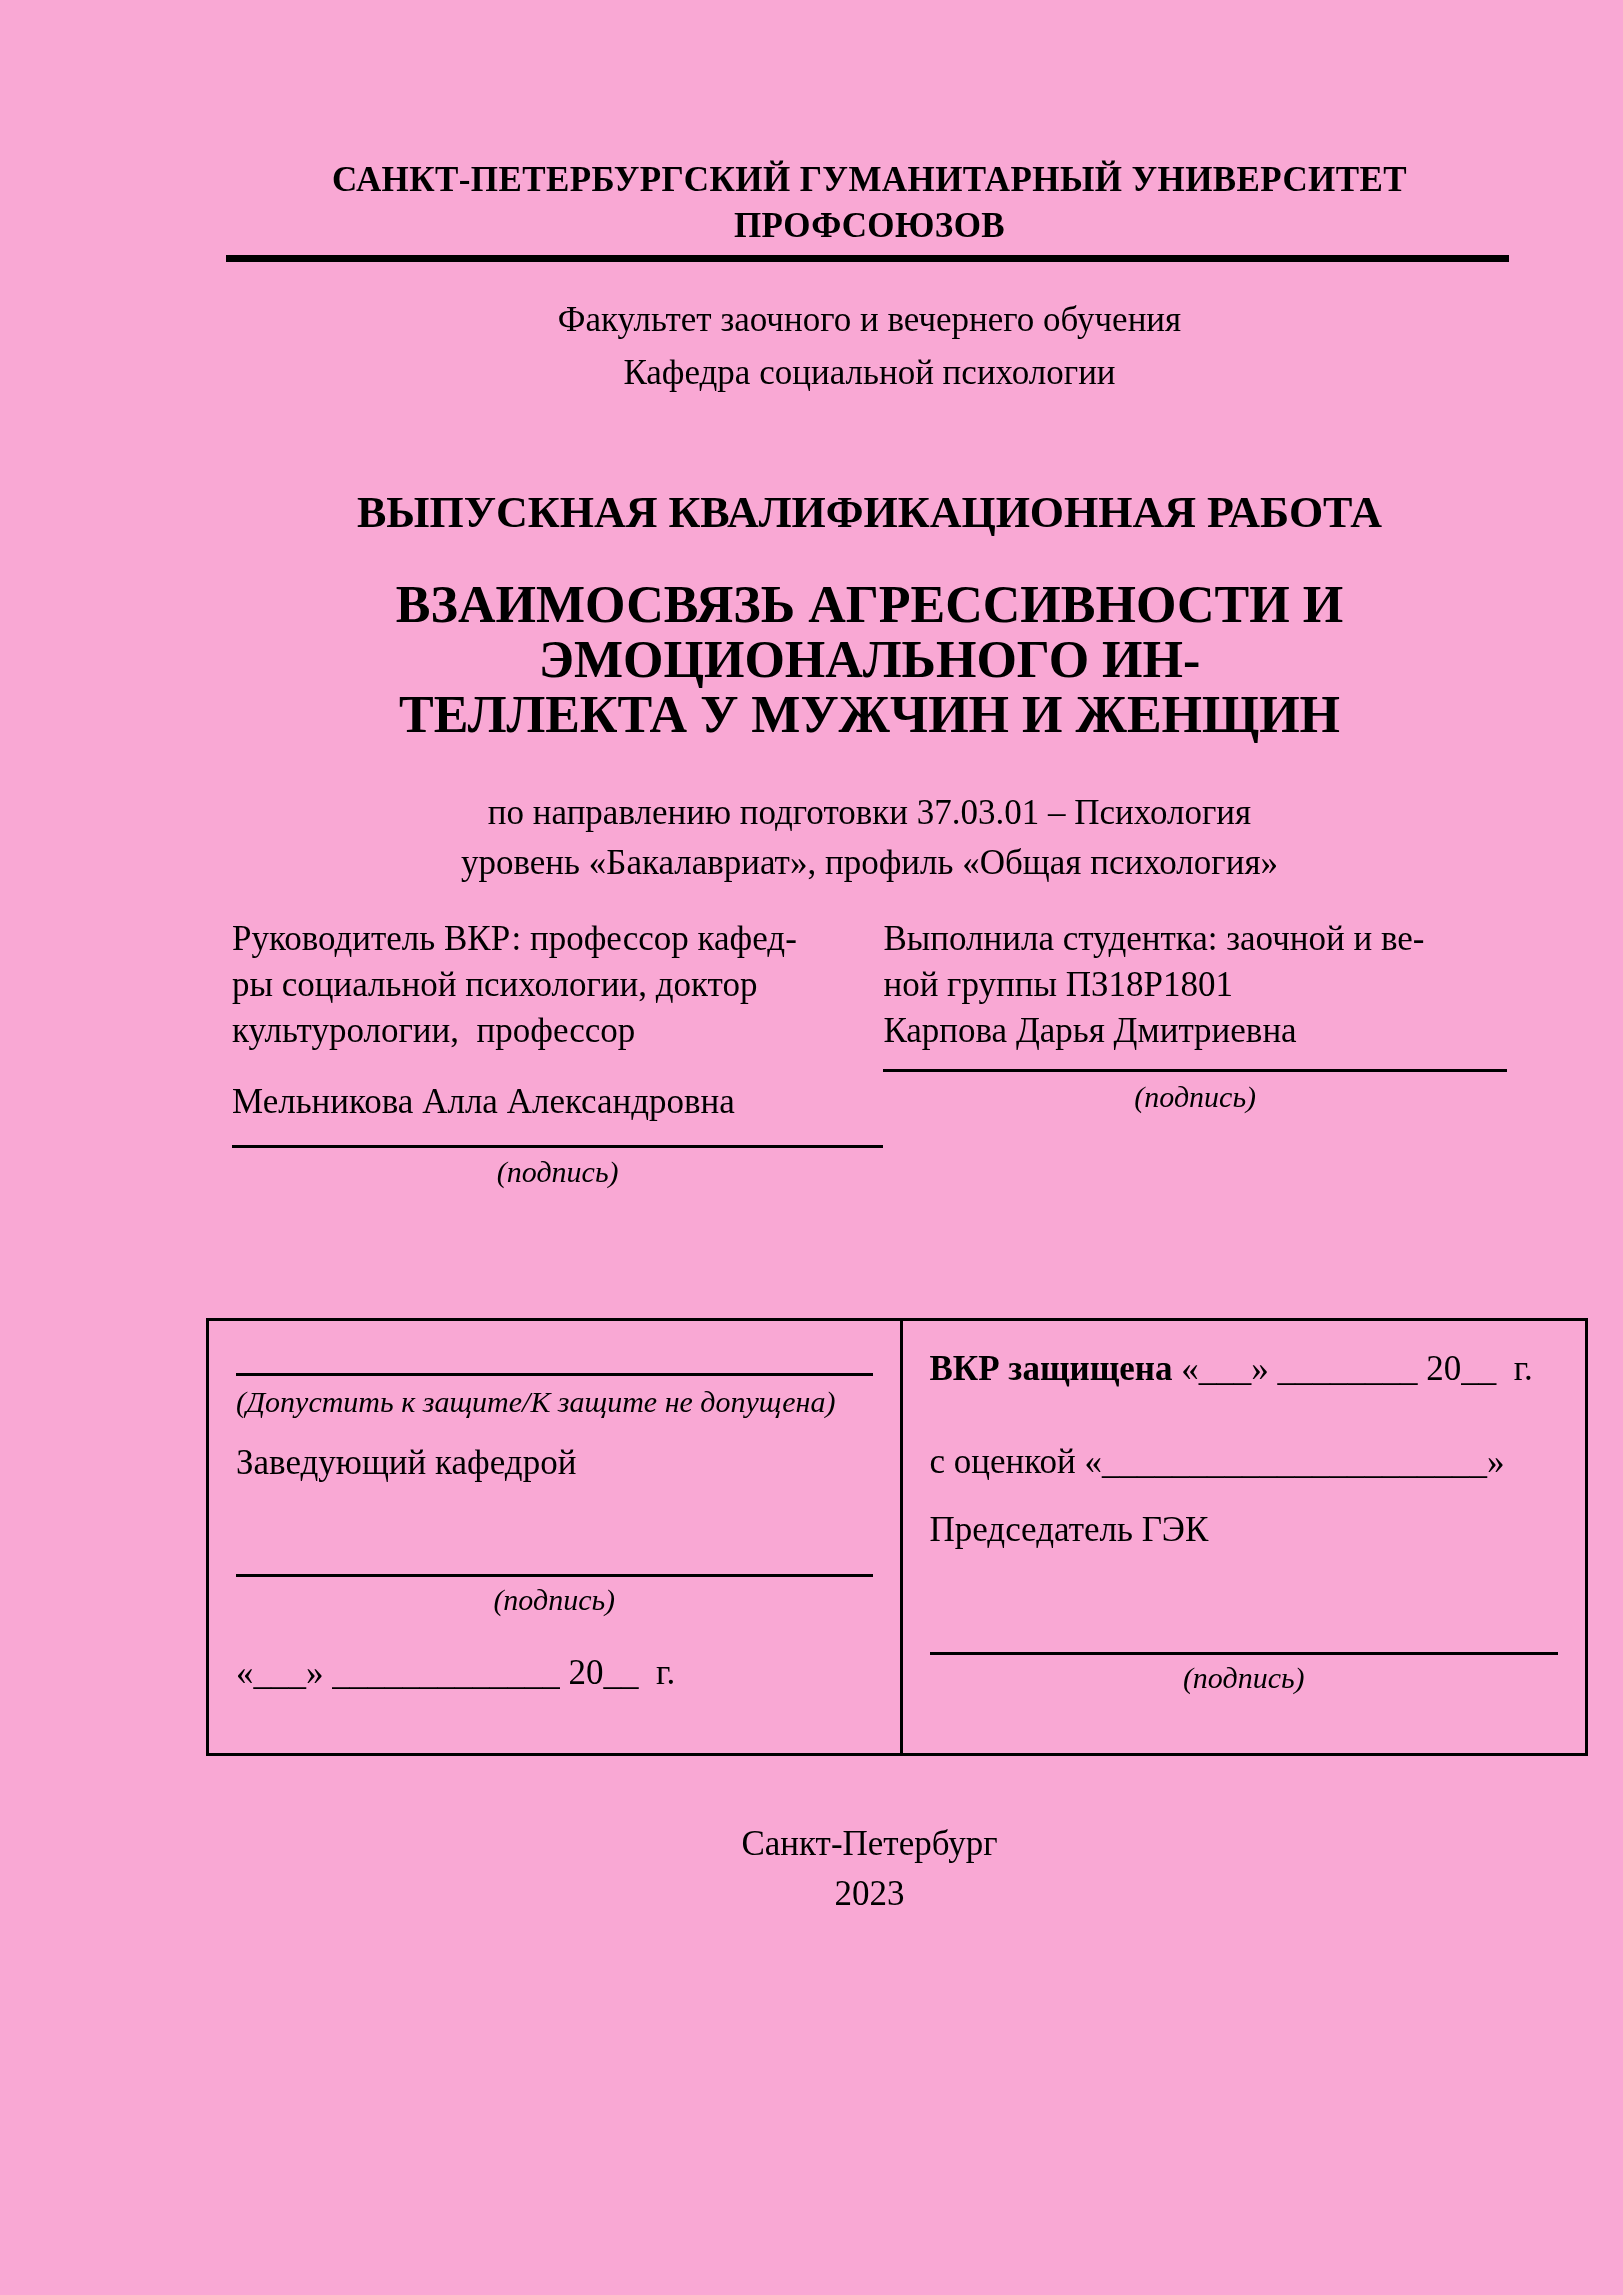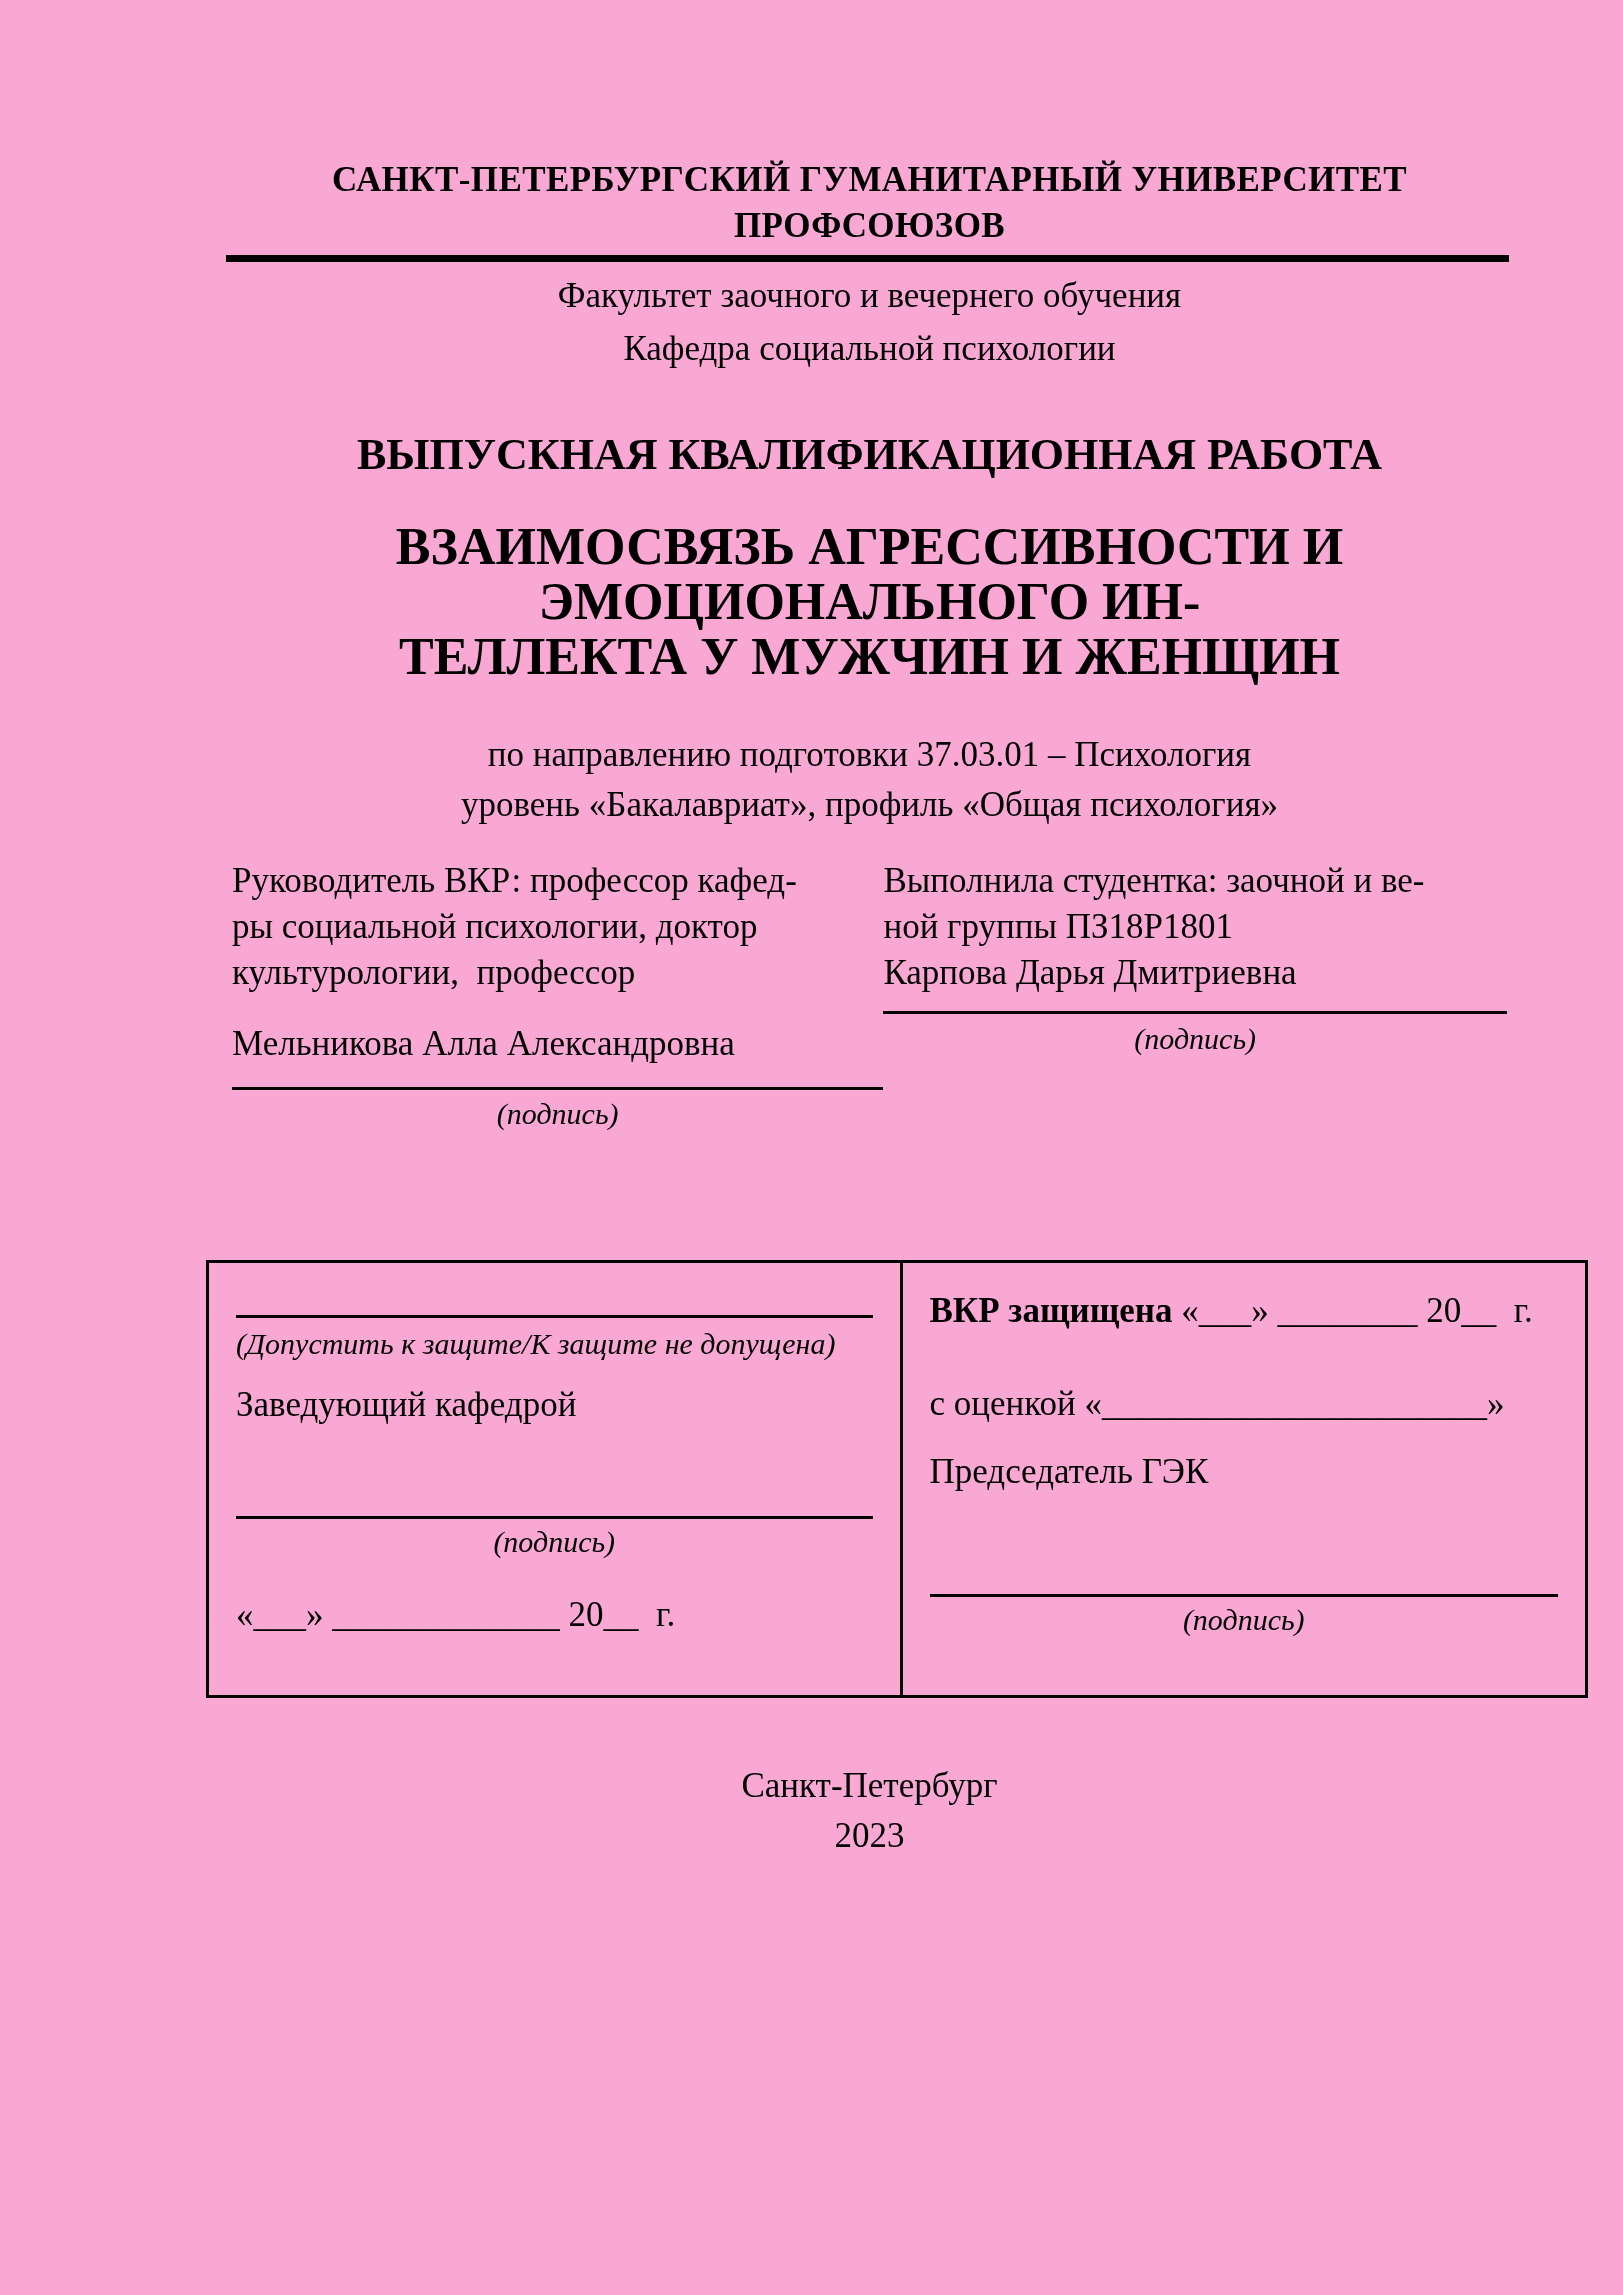--- a/index.html
+++ b/index.html
@@ -27,32 +27,32 @@
   }
   .header-rule {
     margin-top: 6.3px;
     margin-left: -6.3px;
     margin-right: -1.6px;
     border: 0;
     border-top: 7px solid #000;
     height: 0;
   }
   .faculty-line {
-    margin-top: 11px;
+    margin-top: 35px;
     line-height: 46px;
     text-align: center;
   }
   .department-line {
     margin-top: 6.3px;
     line-height: 46px;
     text-align: center;
   }
 
   .work-type {
-    margin-top: 57px;
+    margin-top: 91px;
     font-size: 44px;
     font-weight: bold;
     text-align: center;
     line-height: 52px;
   }
   .thesis-title {
     margin-top: 38px;
     font-size: 52px;
     font-weight: bold;
     text-align: center;

